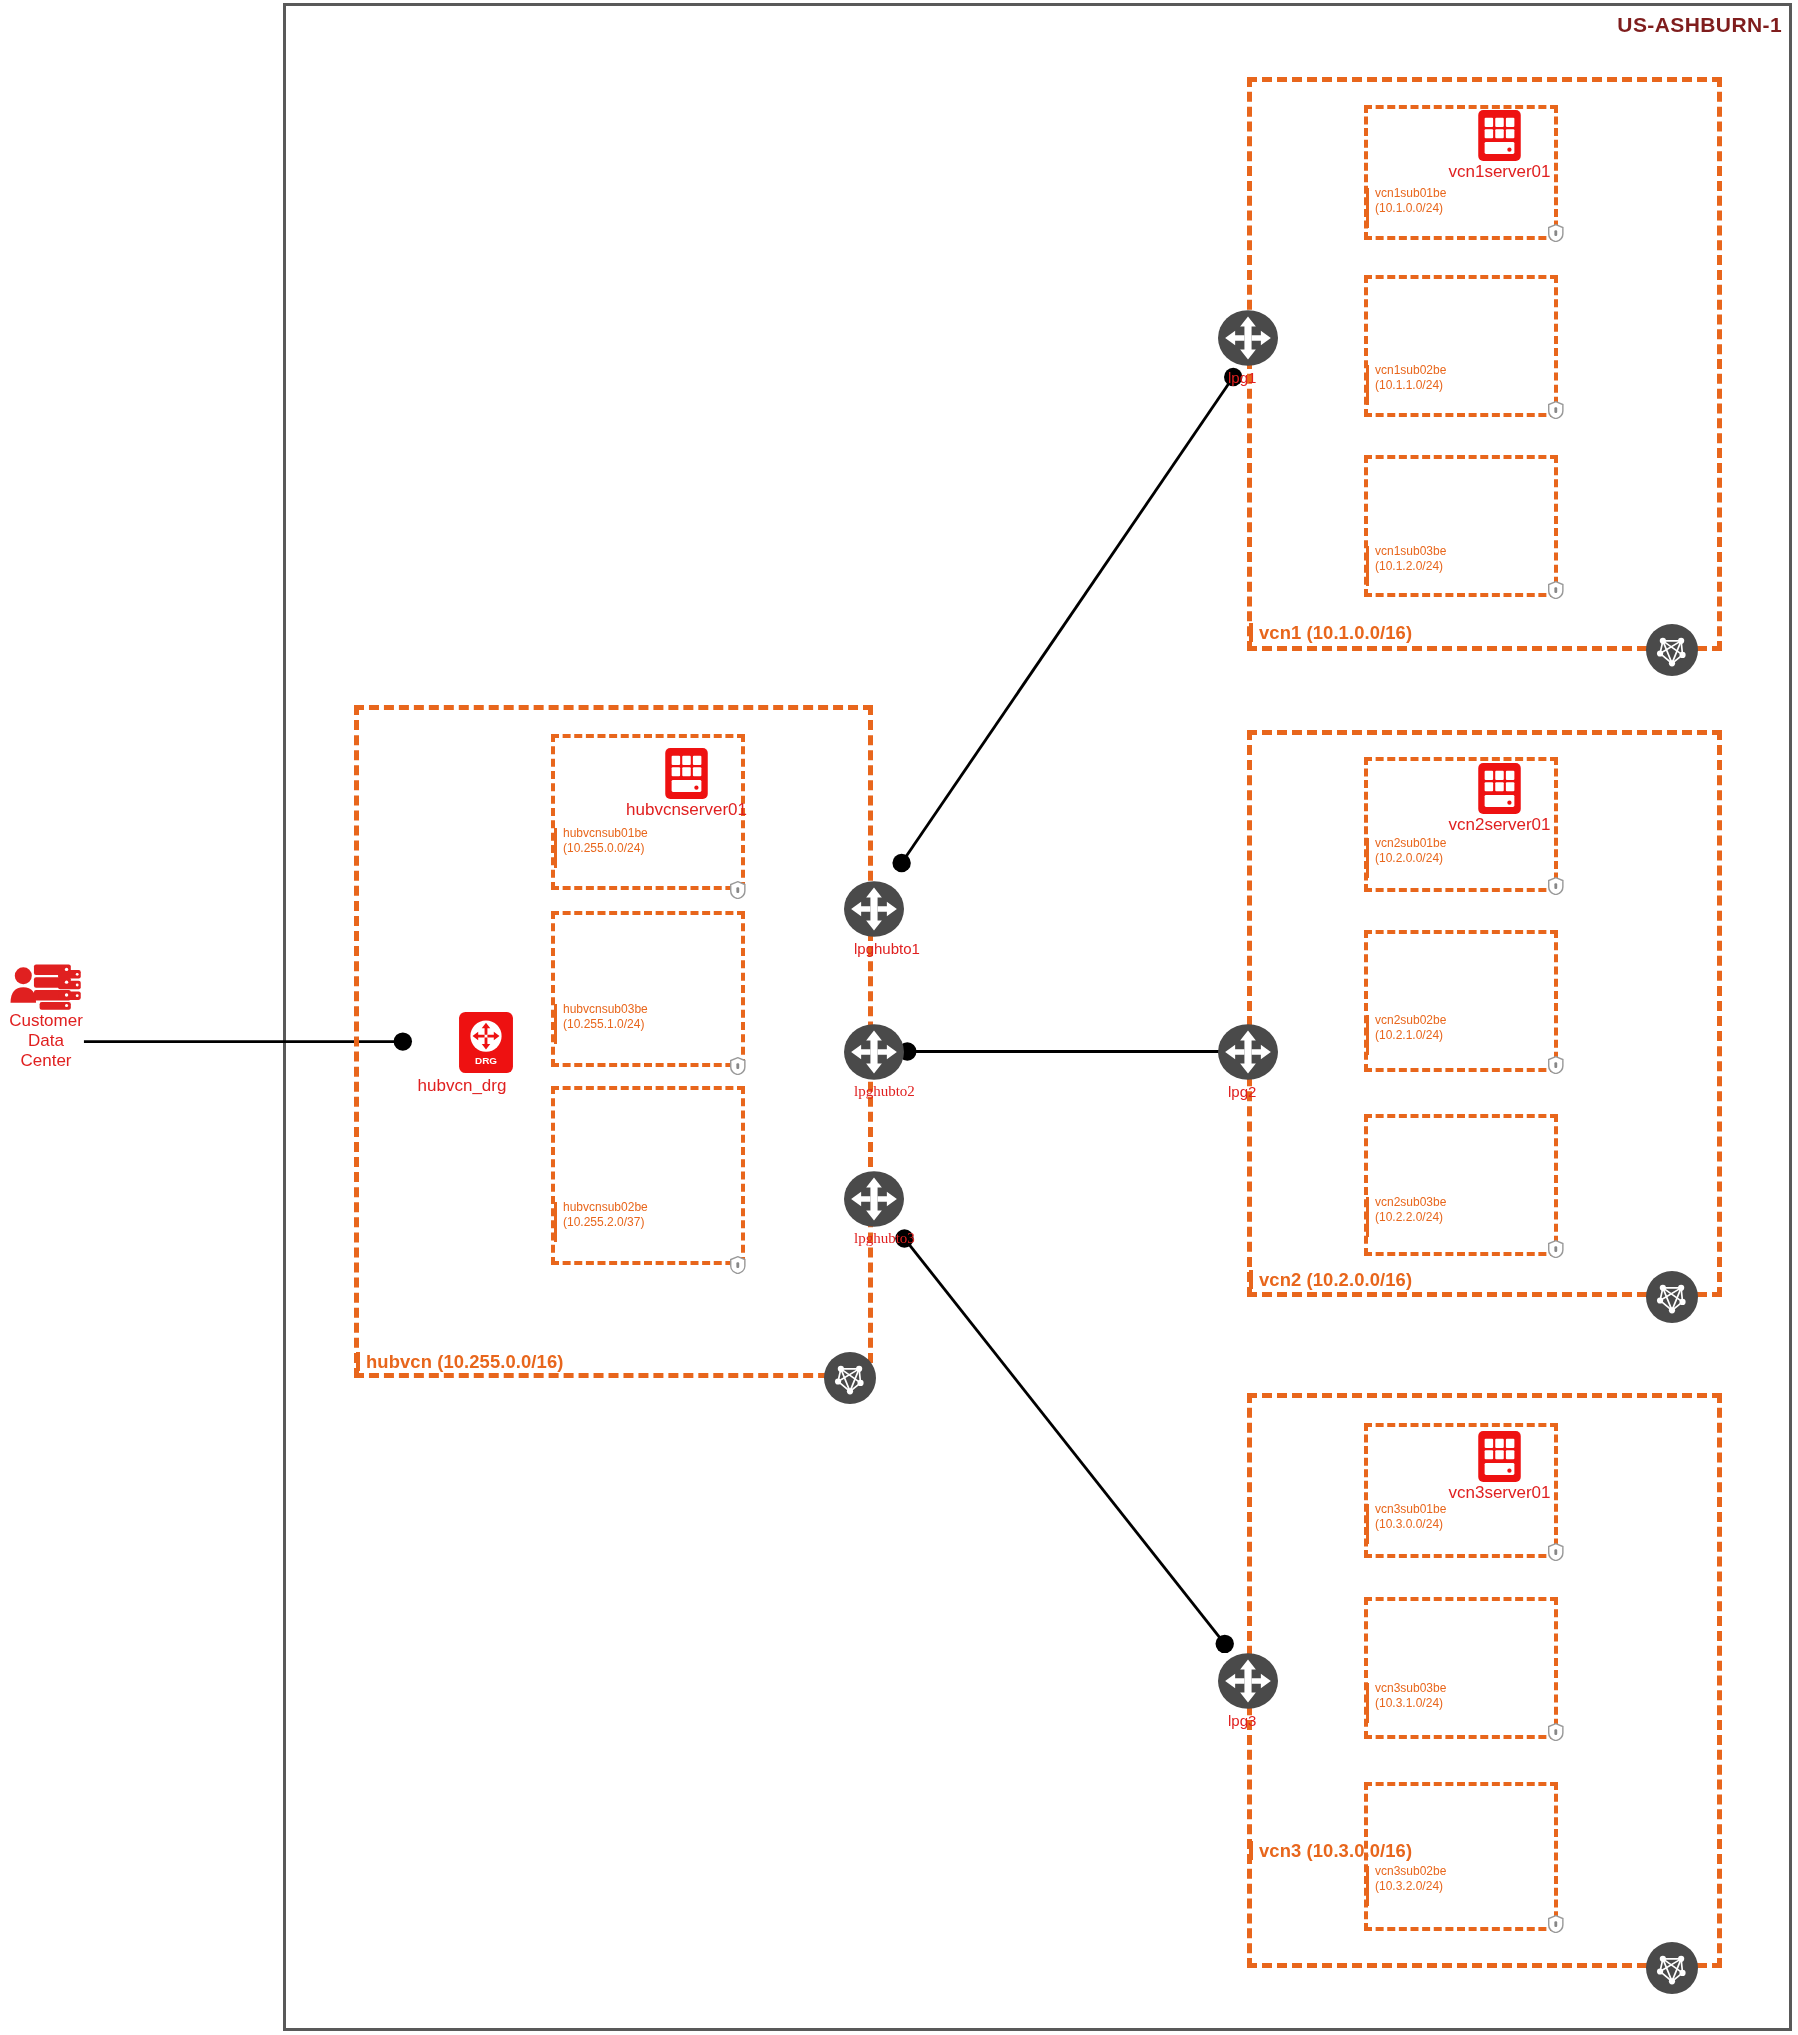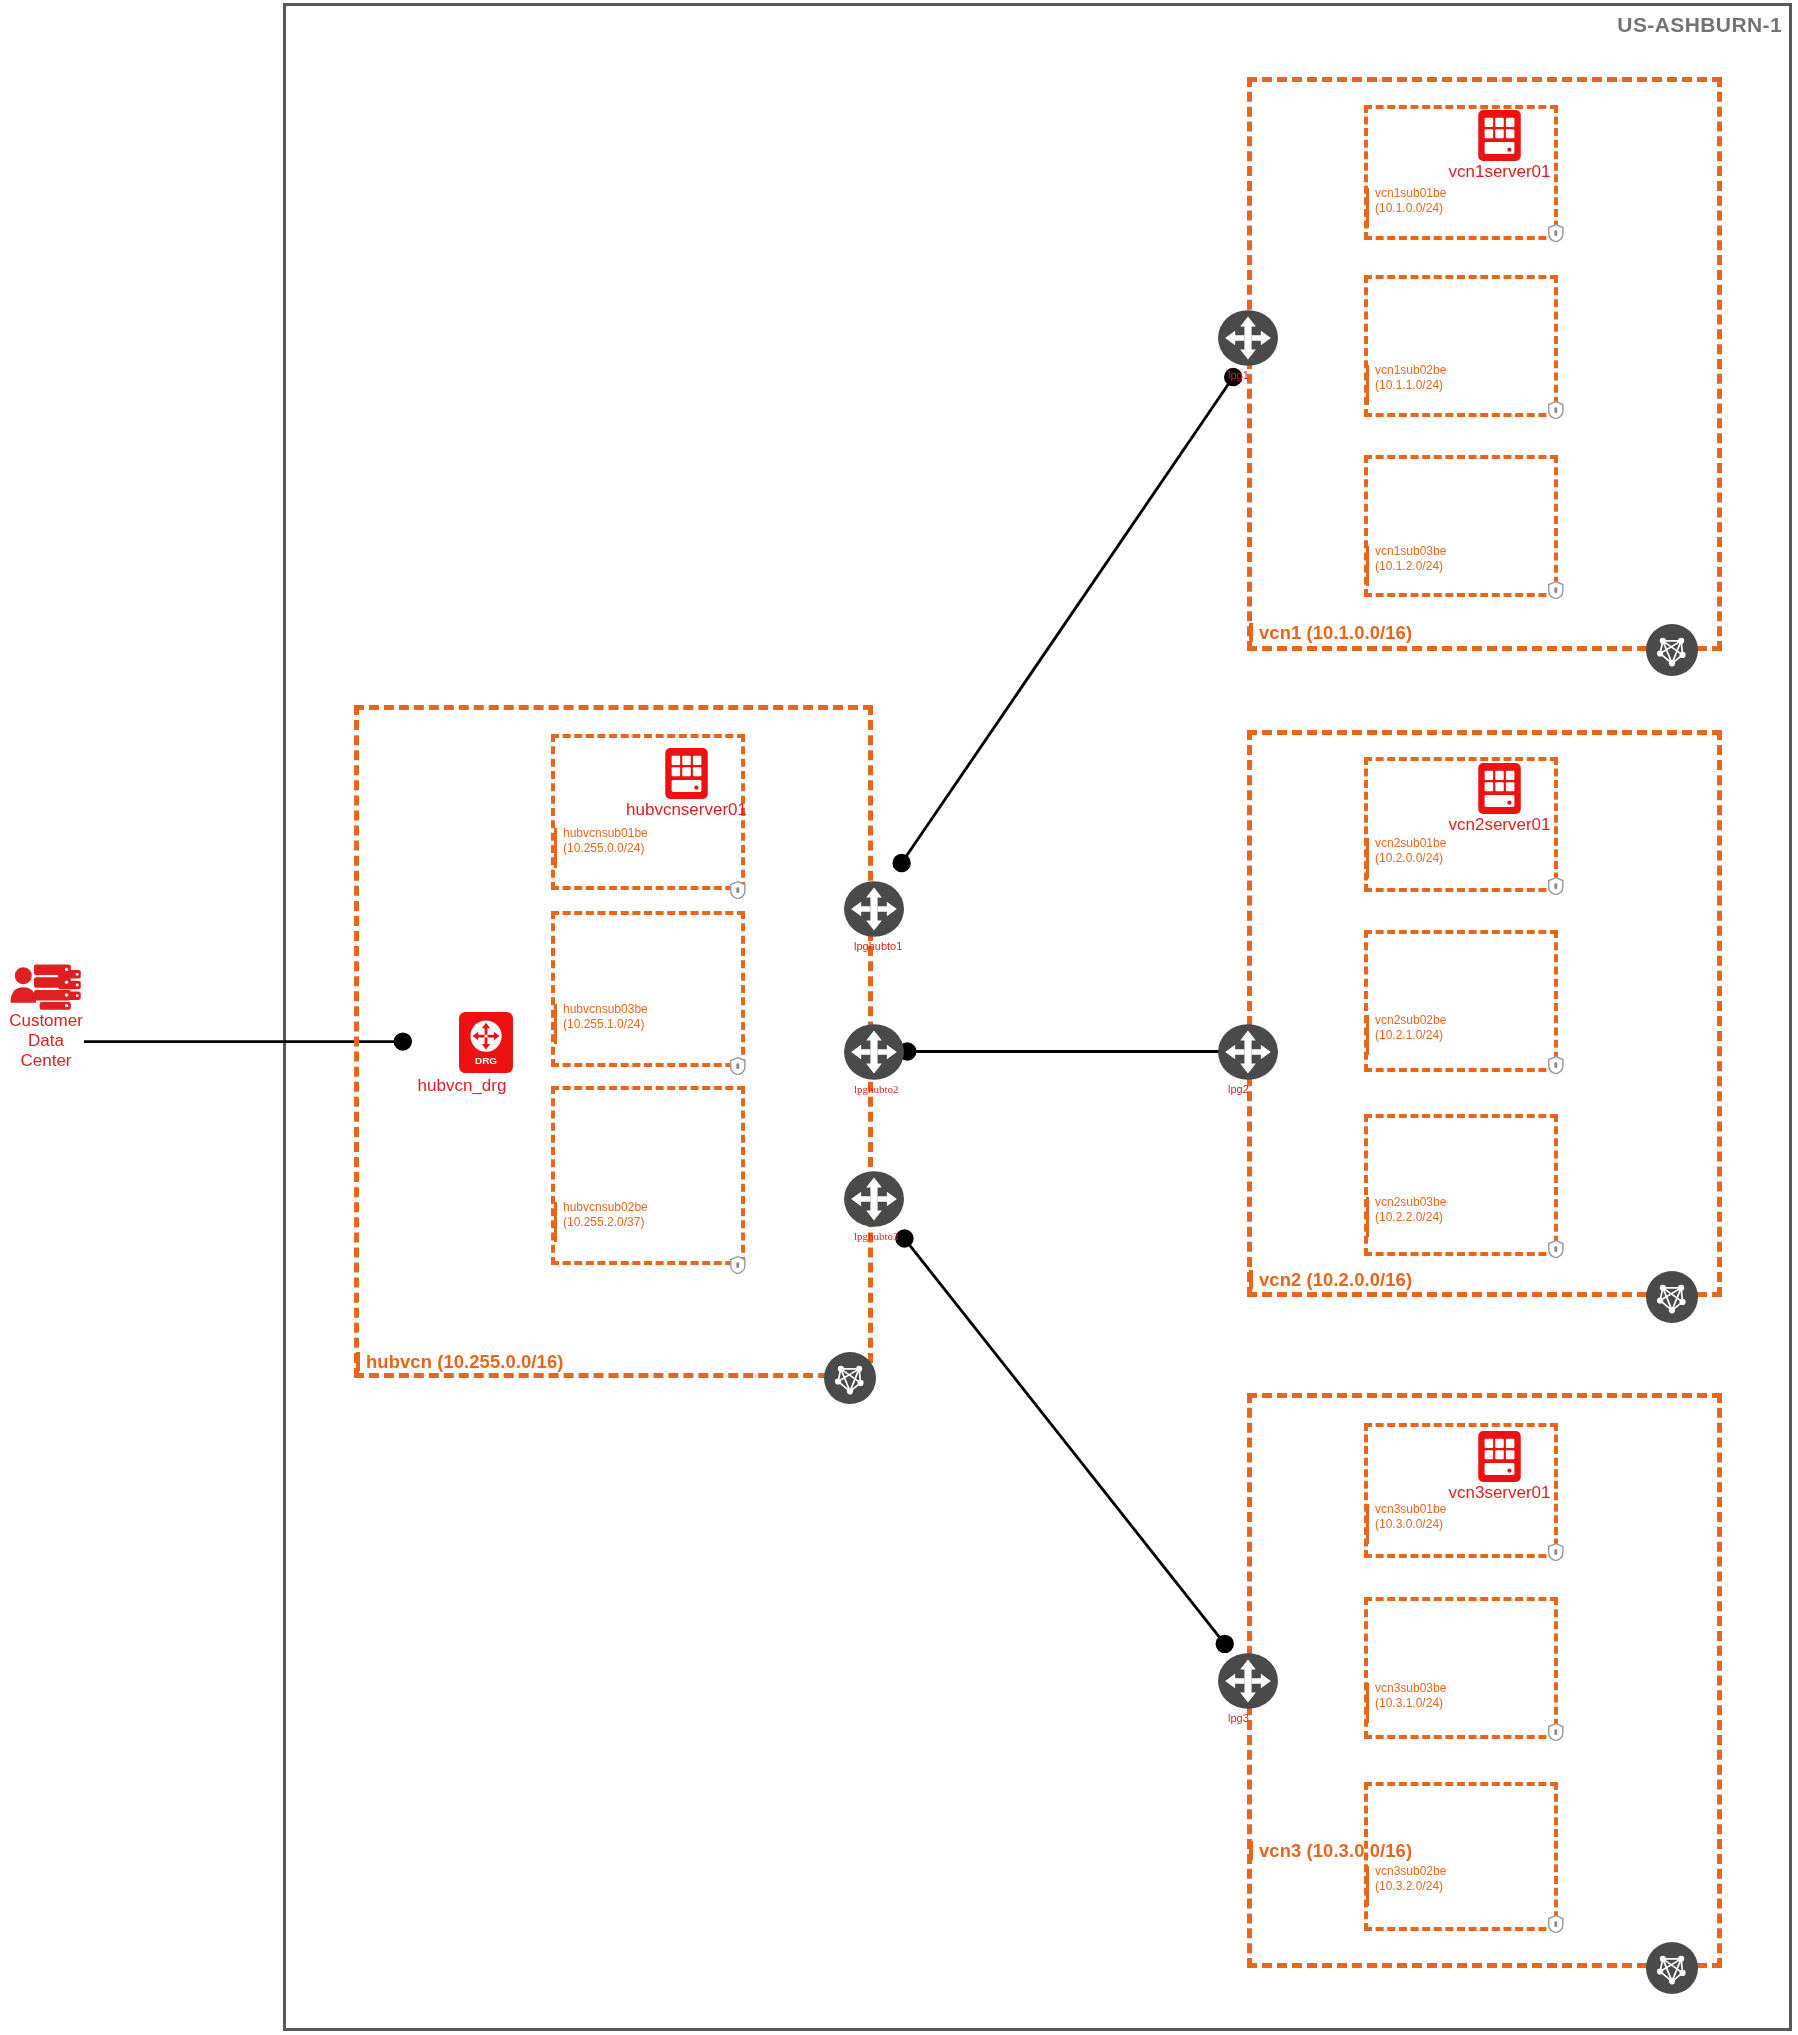--- a/index.html
+++ b/index.html
@@ -10,21 +10,21 @@
   }
   .stage{position:absolute;left:0;top:0;width:1799px;height:2035px;}
 
   
   .region-frame{
     position:absolute;left:283px;top:2.8px;width:1509px;height:2028px;
     border:3.5px solid #595959;background:#ffffff;box-sizing:border-box;
   }
   .region-title{
     position:absolute;right:17px;top:12.8px;
-    font-size:21px;font-weight:bold;color:#737373;letter-spacing:0.4px;
+    font-size:21px;font-weight:bold;color:#7f1d1d;letter-spacing:0.4px;
     white-space:nowrap;
   }
 
   
   .vcn-box{
     position:absolute;box-sizing:border-box;
     border:5px dashed #e8661c;background:transparent;
   }
   .vcn-label{
     position:absolute;font-size:18.4px;font-weight:bold;color:#e8661c;
@@ -51,21 +51,21 @@
   .links{position:absolute;left:0;top:0;width:1799px;height:2035px;
          pointer-events:none;overflow:visible;}
 
   
   .node{position:absolute;}
 
   
   .lpg{width:60px;height:60px;}
   .lpg-label{
     position:absolute;left:50%;top:61px;transform:translateX(-50%);
-    font-size:11px;color:#e02020;white-space:nowrap;
+    font-size:15px;color:#e02020;white-space:nowrap;
   }
   .lpg-label.left-anchor{left:10px;transform:none;}
 
   
   .rt{width:52px;height:52px;}
 
   
   .drg-wrap{width:54px;height:61px;padding-left:48px;}
   .drg-label{
     position:absolute;left:50%;top:64px;transform:translateX(-50%);

